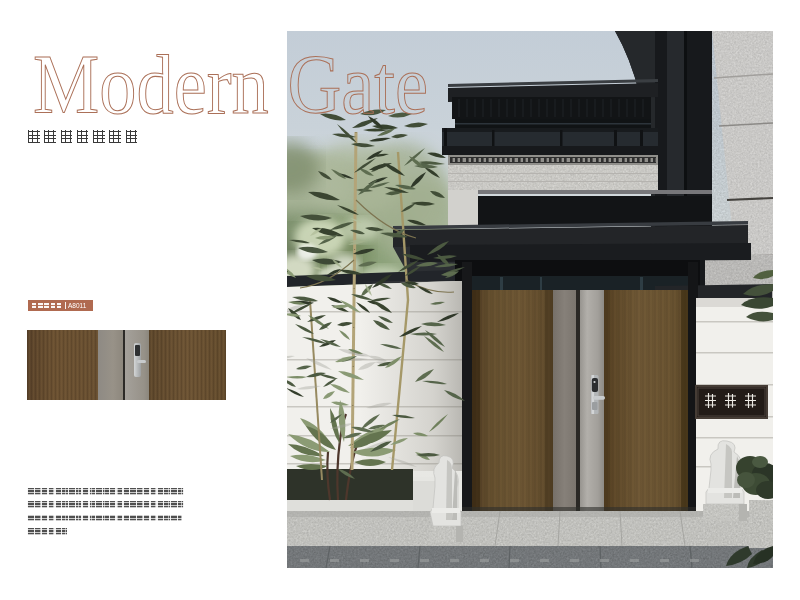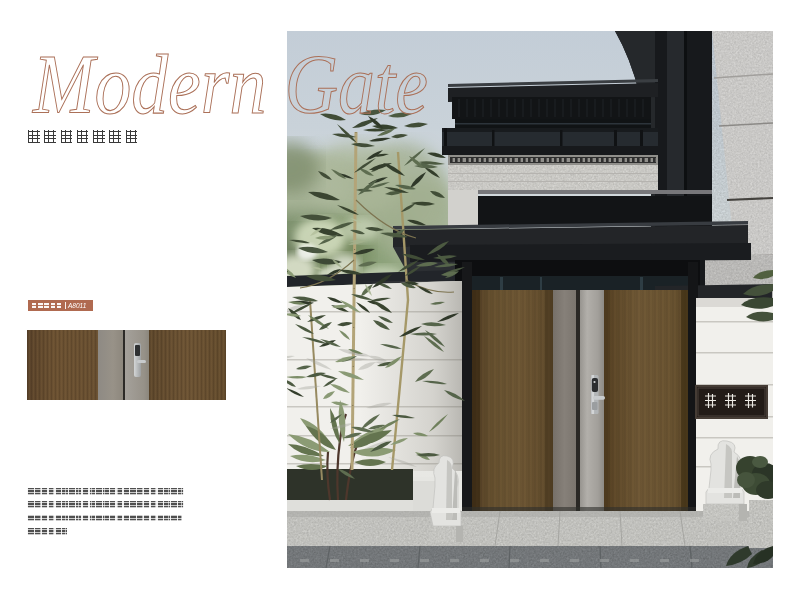--- a/index.html
+++ b/index.html
@@ -1,17 +1,17 @@
 <!DOCTYPE html>
 <html><head>
 <meta charset="utf-8">
 <style>
   html,body{margin:0;padding:0;width:800px;height:600px;background:#fff;overflow:hidden;
     font-family:"Liberation Sans",sans-serif;}
-  #page{position:relative;width:800px;height:600px;font-style:italic;}
+  #page{position:relative;width:800px;height:600px;}
   .abs{position:absolute;}
   .cjk13{display:inline-block;width:11.5px;height:12.5px;margin-right:4.8px;vertical-align:top;
     background:
       repeating-linear-gradient(0deg,#3a3a3a 0 1px,rgba(0,0,0,0) 1px 3.7px),
       repeating-linear-gradient(90deg,#3a3a3a 0 1px,rgba(0,0,0,0) 1px 4.4px);}
   .ptxt{height:6.8px;margin-bottom:6.5px;
     background:
       repeating-linear-gradient(90deg,rgba(255,255,255,0.9) 0 1.3px,rgba(0,0,0,0) 1.3px 6.8px),
       repeating-linear-gradient(90deg,rgba(255,255,255,0.55) 0 1px,rgba(0,0,0,0) 1px 12.8px),
       repeating-linear-gradient(0deg,rgba(255,255,255,0.7) 0 1px,rgba(0,0,0,0) 1px 2.5px),

